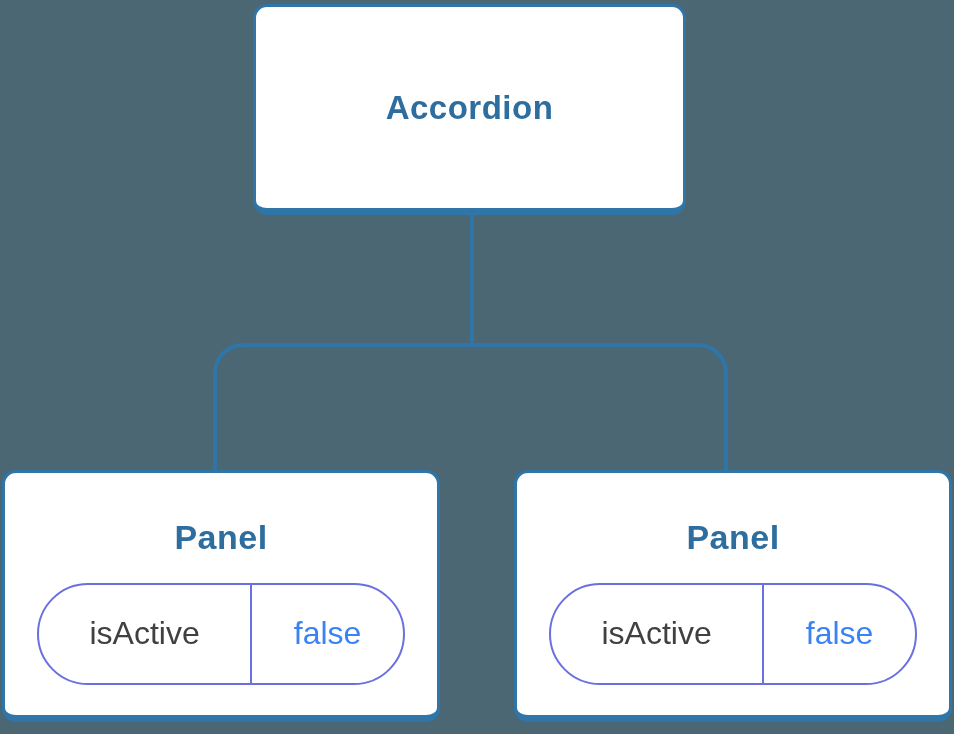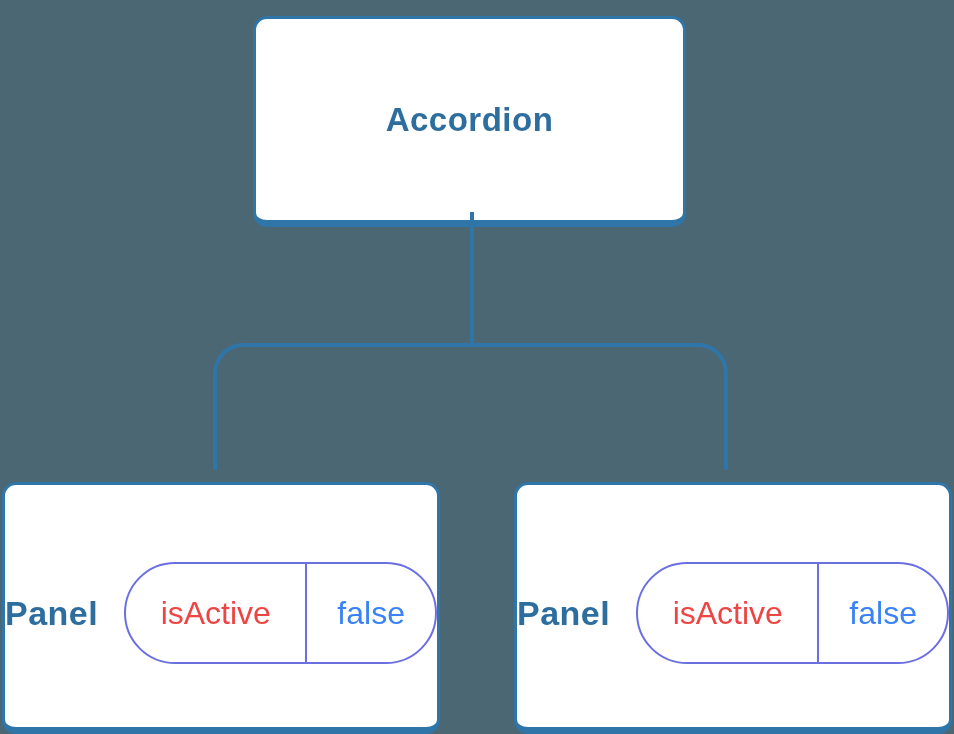--- a/index.html
+++ b/index.html
@@ -16,21 +16,20 @@
   }
 
   
   .node {
     position: absolute;
     background: #FFFFFF;
     border: 3px solid #2F75A8;
     border-bottom-width: 7px;
     border-radius: 14px;
     box-sizing: border-box;
-    margin-top: 12px;
   }
   #root-node {
     left: 253px;
     top: 4px;
     width: 433px;
     height: 211px;
     display: flex;
     align-items: center;
     justify-content: center;
   }
@@ -61,21 +60,21 @@
     border-bottom: none;
     border-radius: 30px 30px 0 0;
   }
 
   
   .panel {
     top: 470px;
     width: 438px;
     height: 252px;
     display: flex;
-    flex-direction: row;
+    flex-direction: column;
     align-items: center;
     justify-content: center;
     padding-top: 14px;
     gap: 26px;
   }
   #panel-left  { left: 2px; }
   #panel-right { left: 514px; }
 
   .panel .node-label {
     font-size: 34px;
@@ -91,21 +90,21 @@
     display: flex;
     background: #FFFFFF;
     overflow: hidden;
   }
   .pill-key {
     flex: 0 0 58%;
     display: flex;
     align-items: center;
     justify-content: center;
     border-right: 2px solid #6B70E0;
-    color: #ef4444;
+    color: #404040;
     font-size: 32px;
   }
   .pill-value {
     flex: 1 1 auto;
     display: flex;
     align-items: center;
     justify-content: center;
     color: #3b82f6;
     font-size: 32px;
   }

